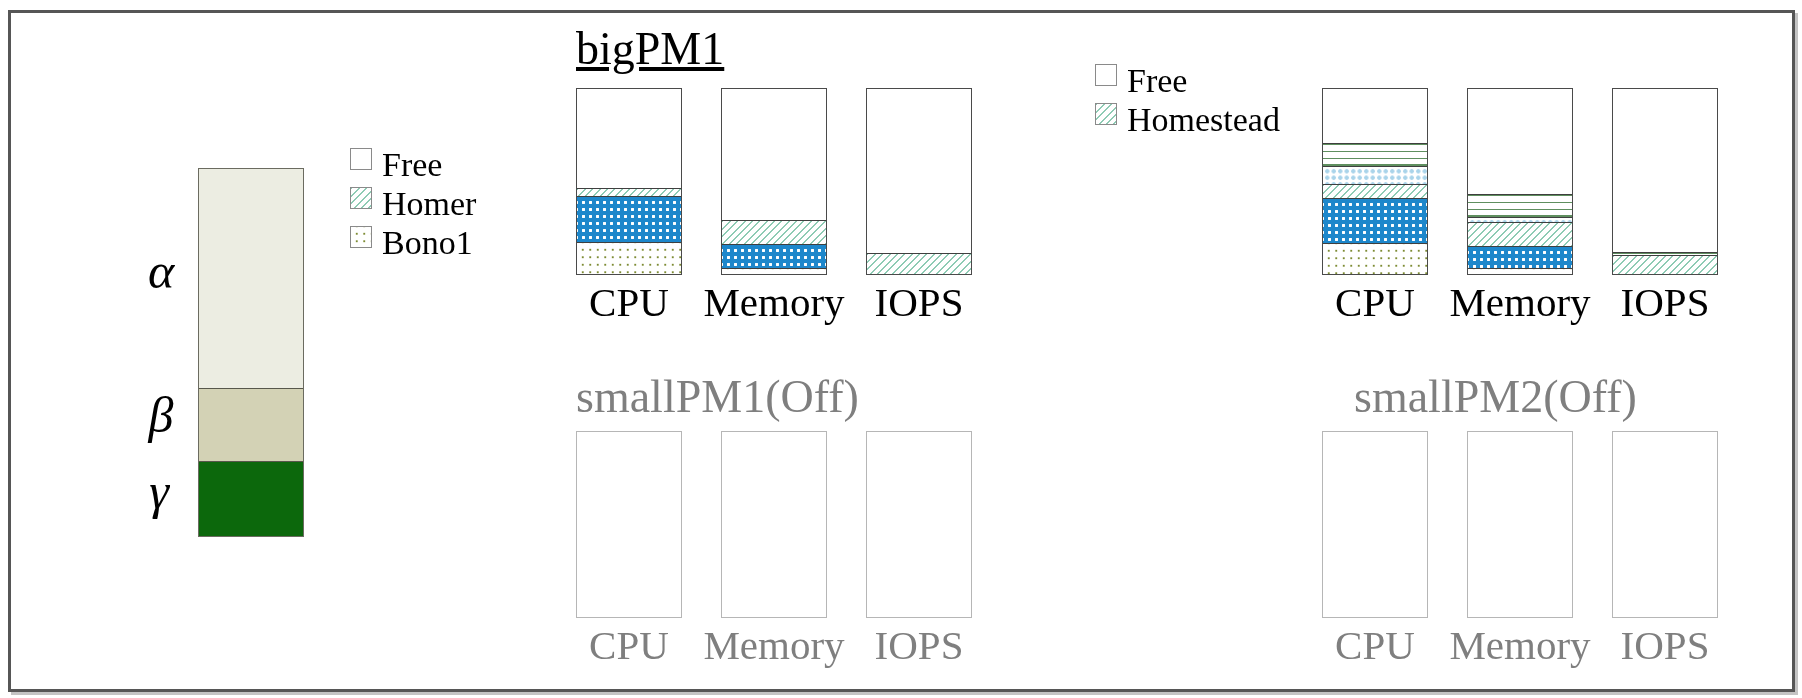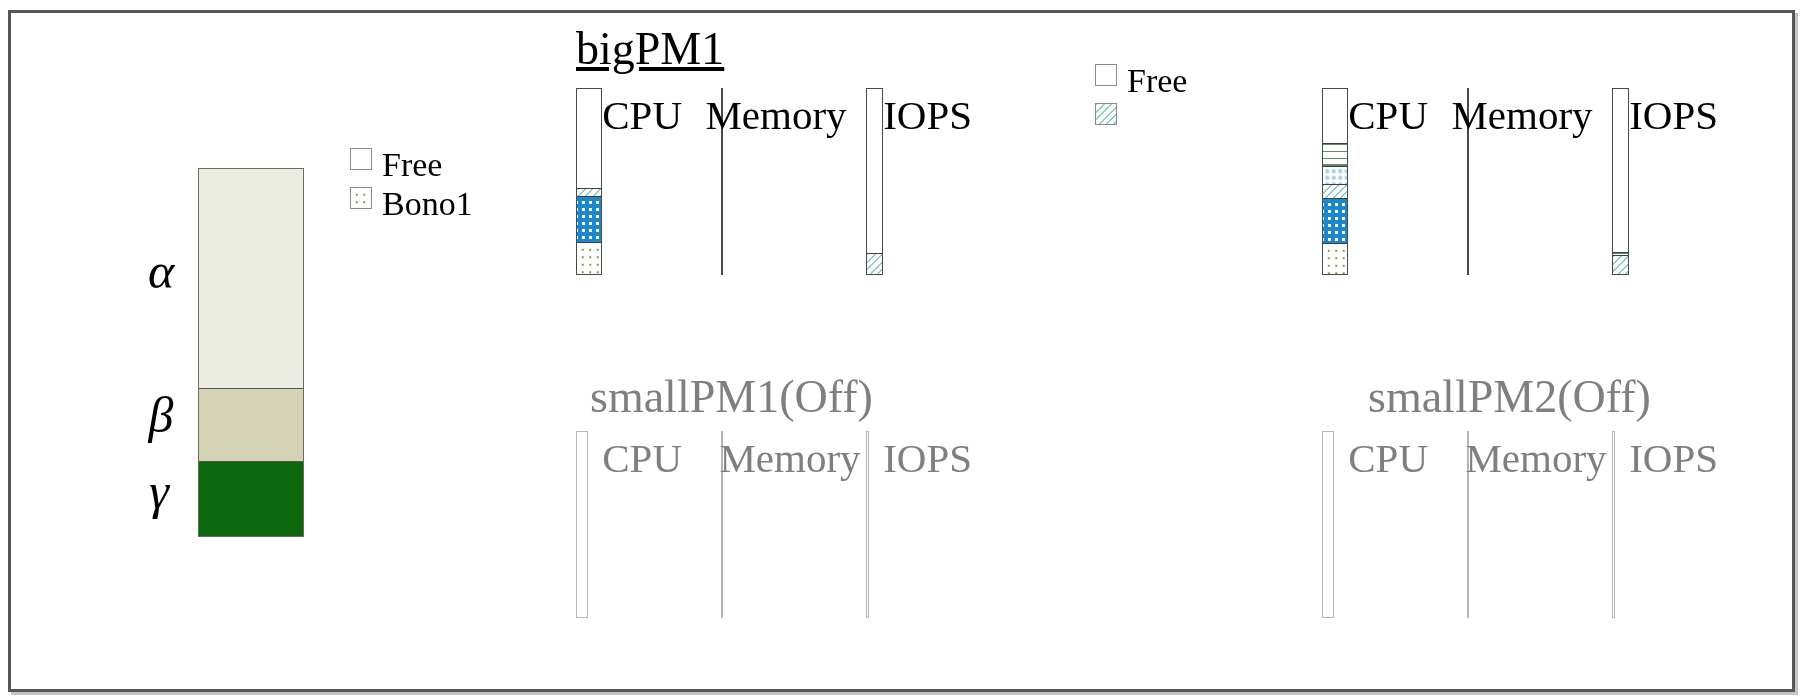--- a/index.html
+++ b/index.html
@@ -34,29 +34,29 @@
   .legend-row { display:flex; align-items:flex-start; height:39.2px; }
   .swatch { width:22px; height:22px; border:1.5px solid #8a8a8a; margin-right:10px; flex:0 0 auto; }
   .legend-label { font-size:34px; line-height:1; color:#000; white-space:nowrap; }
 
   
   .pm-title { position:absolute; font-size:46px; line-height:1.1; color:#000; white-space:nowrap; }
   .t-bigPM1   { left:576px;  top:24px;text-decoration:underline; }
   .t-bigPM2   { left:1322px; top:24px; }
   .t-smallPM1 { left:576px;  top:372px; }
   .t-smallPM2 { left:1354px; top:372px; }
-  .off-text { color:#7f7f7f;margin-left:14px; }
+  .off-text { color:#7f7f7f; }
 
   .bars-row { position:absolute; display:flex; gap:39px; }
   .r-bigPM1   { left:576px;  top:88px; }
   .r-bigPM2   { left:1322px; top:88px; }
   .r-smallPM1 { left:576px;  top:431px; }
   .r-smallPM2 { left:1322px; top:431px; }
 
-  .bar-col { width:106px; display:flex; flex-direction:row; }
+  .bar-col { width:106px; display:flex; flex-direction:column; }
   .bar-box { width:106px; height:187px; display:flex; flex-direction:column; background:#fff; }
   .bar-on  { border:1.5px solid #4a4a4a; }
   .bar-off { border:1.5px solid #b6b6b6; }
   .seg { width:100%; }
   .seg-line { border-top:1px solid #3f3f3f; }
   .bar-label {
     margin-top:6px; width:106px; display:flex; justify-content:center;
     font-size:41px; line-height:1.05; white-space:nowrap;
   }
 
@@ -100,31 +100,36 @@
   <span class="greek g-alpha">α</span>
   <span class="greek g-beta">β</span>
   <span class="greek g-gamma">γ</span>
 
   <div class="legend legend-1" id="legend-1">
       <div class="legend-row">
         <span class="swatch p-free"></span>
         <span class="legend-label">Free</span>
       </div>
       <div class="legend-row">
+        <span class="swatch p-hatch"></span>
+        <span class="legend-label">Homer</span>
+      </div>
+      <div class="legend-row">
         <span class="swatch p-olive-dots"></span>
         <span class="legend-label">Bono1</span>
       </div>
     </div>
   <div class="legend legend-2" id="legend-2">
       <div class="legend-row">
         <span class="swatch p-free"></span>
         <span class="legend-label">Free</span>
       </div>
       <div class="legend-row">
         <span class="swatch p-hatch"></span>
+        <span class="legend-label">Homestead</span>
       </div>
     </div>
 
   <div class="pm-title t-bigPM1">bigPM1</div>
   <div class="pm-title t-smallPM1 off-text">smallPM1(Off)</div>
   <div class="pm-title t-smallPM2 off-text">smallPM2(Off)</div>
 
   <div class="bars-row r-bigPM1" id="bars-bigPM1">
       <div class="bar-col">
         <div class="bar-box bar-on">

